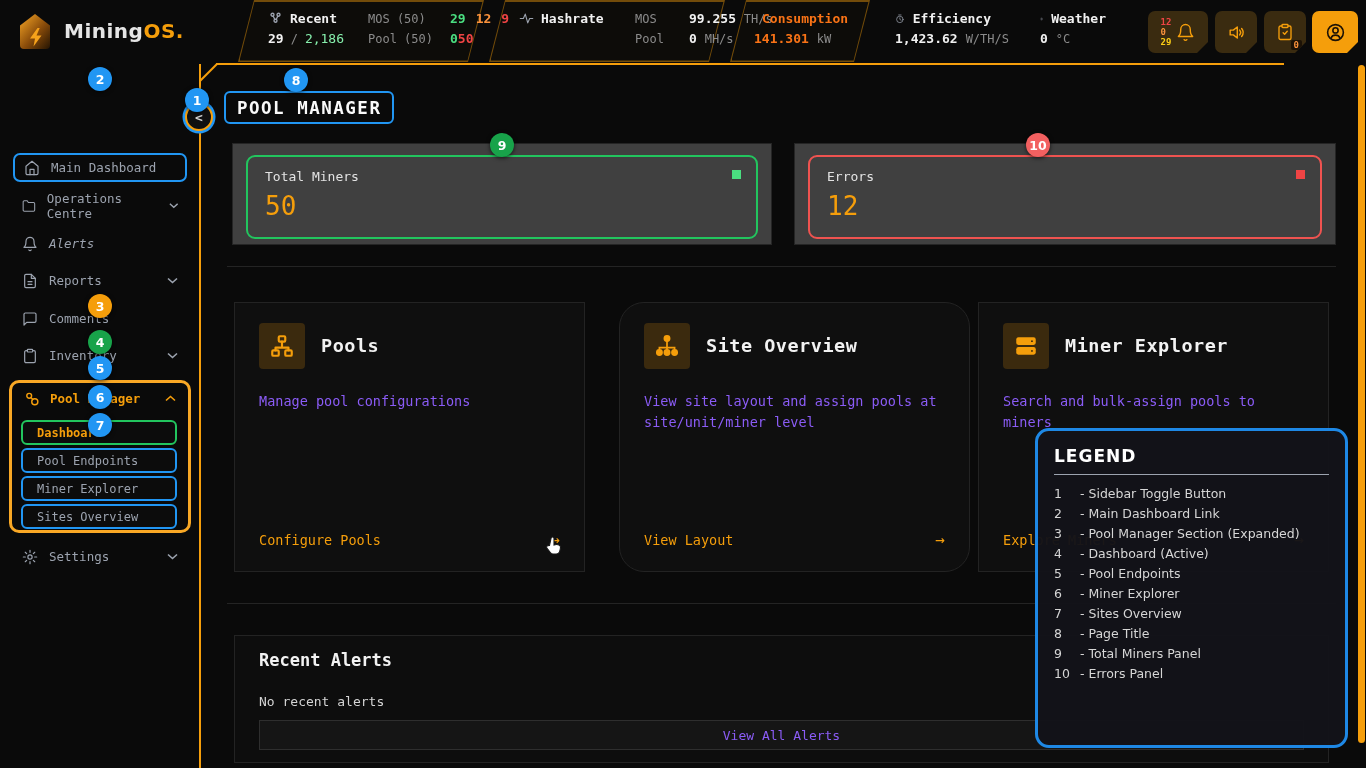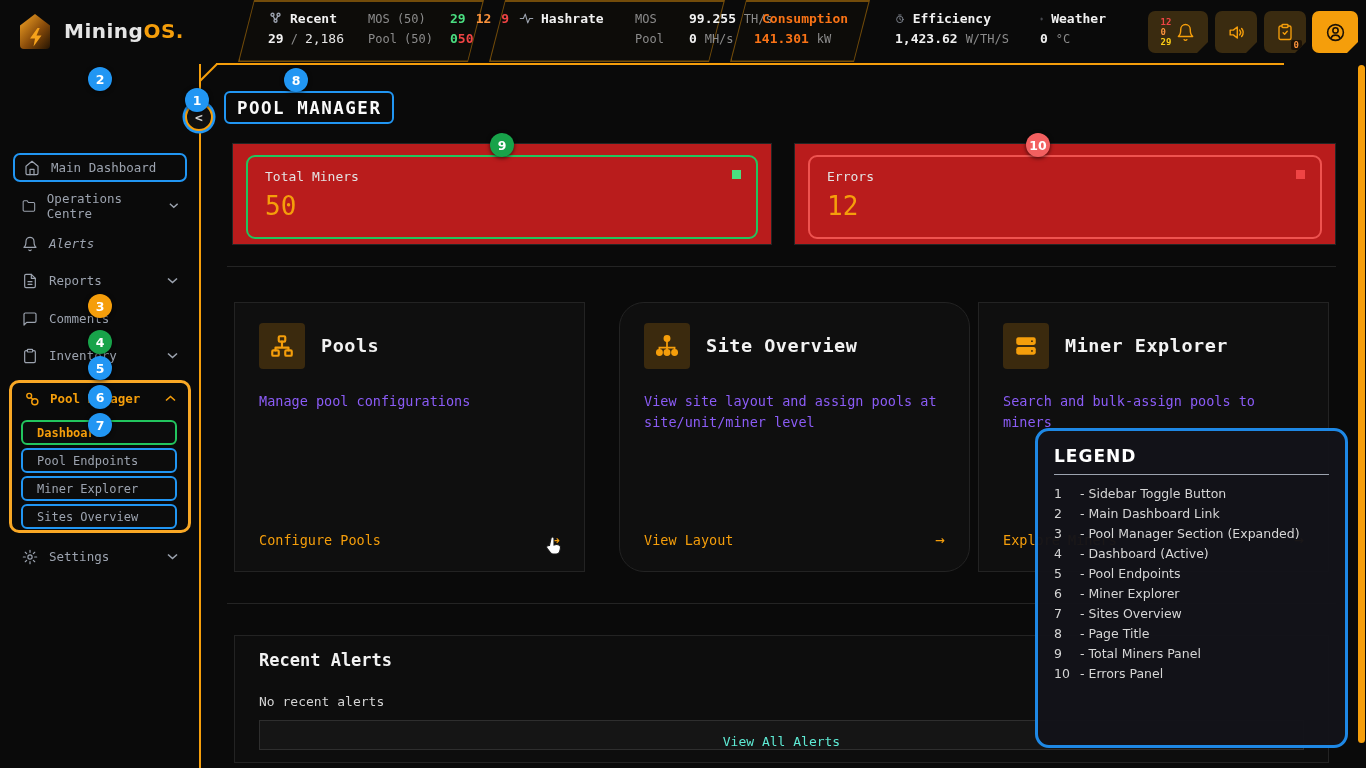--- a/index.html
+++ b/index.html
@@ -60,21 +60,21 @@
 
   .toggle-btn{position:absolute;left:185px;top:103px;width:28px;height:28px;border-radius:50%;background:#101010;
               border:2px solid #f59e0b;box-shadow:0 0 0 2.5px #2196f3;box-sizing:border-box;z-index:30;
               display:flex;align-items:center;justify-content:center;color:#d4d4d4;font-size:13px;font-weight:bold;}
 
   
   .title-box{position:absolute;left:224px;top:91px;height:33px;border:2.5px solid #2196f3;border-radius:6px;box-sizing:border-box;
              display:flex;align-items:center;padding:0 11px;font-size:17.5px;font-weight:bold;letter-spacing:1.5px;color:#fafafa;z-index:3;}
   .scrollbar{position:absolute;right:1px;top:65px;width:7px;height:678px;background:#f59e0b;border-radius:4px;z-index:50;}
 
-  .stat-outer{position:absolute;top:143px;height:102px;border:1px solid #252525;background:#b91c1c;box-sizing:border-box;}
+  .stat-outer{position:absolute;top:143px;height:102px;border:1px solid #252525;background:#404040;box-sizing:border-box;}
   .stat-outer.tm{left:232px;width:540px;} .stat-outer.er{left:794px;width:542px;}
   .stat-inner{position:absolute;left:13px;right:13px;top:11px;bottom:5px;border-radius:9px;box-sizing:border-box;padding:12px 17px;}
   .stat-inner.green{border:2.5px solid #22c55e;} .stat-inner.red{border:2.5px solid #ef5350;}
   .stat-label{font-size:13px;color:#e3e3e3;}
   .stat-value{font-size:26px;color:#f59e0b;margin-top:7px;}
   .stat-square{position:absolute;top:13px;right:15px;width:9px;height:9px;}
   .stat-square.green{background:#4ade80;} .stat-square.red{background:#ef4444;}
 
   .divider{position:absolute;left:227px;width:1109px;height:1px;background:#242424;}
 
@@ -85,21 +85,21 @@
   .card-title{position:absolute;left:86px;top:32px;font-size:18.5px;font-weight:bold;color:#f2f2f2;letter-spacing:.5px;}
   .card-desc{position:absolute;left:24px;right:24px;top:88px;font-size:13.5px;color:#8b5cf6;line-height:1.55;}
   .card-footer{position:absolute;left:24px;right:24px;bottom:22px;display:flex;justify-content:space-between;align-items:center;
                color:#f59e0b;font-size:13.5px;}
   .card-footer .arrow{font-size:16px;}
 
   .alerts-panel{position:absolute;left:234px;top:635px;width:1095px;height:128px;background:#0d0d0d;border:1px solid #232323;box-sizing:border-box;}
   .alerts-title{position:absolute;left:24px;top:14px;font-size:17px;font-weight:bold;color:#f2f2f2;}
   .alerts-empty{position:absolute;left:24px;top:58px;font-size:13px;color:#d4d4d4;}
   .alerts-btn{position:absolute;left:24px;right:24px;top:84px;height:30px;background:#151515;border:1px solid #2e2e2e;box-sizing:border-box;
-              display:flex;align-items:flex-end;justify-content:center;font-size:13px;color:#5eead4;}
+              display:flex;align-items:center;justify-content:center;font-size:13px;color:#8b5cf6;}
 
   
   .legend{position:absolute;left:1035px;top:428px;width:313px;height:320px;background:rgba(19,19,25,.97);
           border:3px solid #1e88e5;border-radius:14px;box-sizing:border-box;padding:15px 16px;z-index:45;
           font-family:"DejaVu Sans","Liberation Sans",sans-serif;}
   .legend-title{font-size:17px;font-weight:bold;color:#fff;letter-spacing:1px;}
   .legend-hr{margin-top:8px;border:0;border-top:1px solid #9ca3af;}
   .legend-items{margin-top:9px;}
   .legend-item{display:flex;gap:6px;font-size:12.5px;color:#d6d6d6;line-height:20px;}
   .legend-item .num{width:20px;}
@@ -168,21 +168,21 @@
           <span class="nums">
             <span class="g">29</span>
             <span class="o">12</span>
             <span class="r">9</span>
           </span>
         </div>
         <div class="prow grid3">
           <span class="c1">
             <span class="w">29</span>
             <span class="dim">/</span>
-            <span style="color:#e5e5e5">2,186</span>
+            <span style="color:#86efac">2,186</span>
           </span>
           <span class="dim">Pool (50)</span>
           <span class="nums2">
             <span class="g">0</span>
             <span class="r">50</span>
           </span>
         </div>
       </div>
     </div>
 

